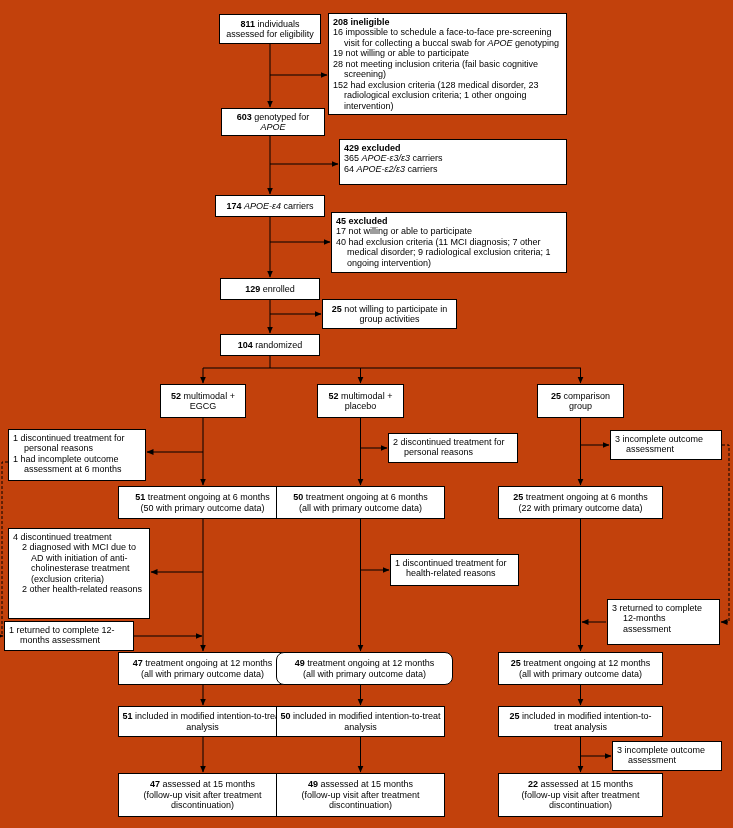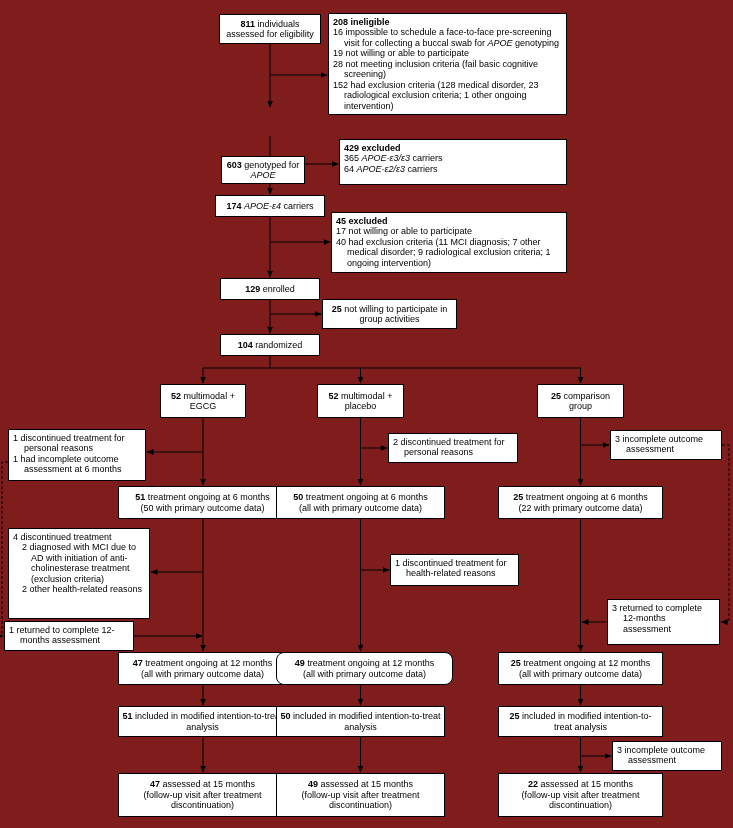--- a/index.html
+++ b/index.html
@@ -1,28 +1,28 @@
 <!DOCTYPE html>
 <html><head>
 <meta charset="utf-8">
 <style>
   html,body{margin:0;padding:0;background:#fff;}
-  .canvas{position:relative;width:733px;height:828px;background:#7f1d1d;
+  .canvas{position:relative;width:733px;height:828px;background:#c2410c;
           font-family:"Liberation Sans",sans-serif;font-size:9px;line-height:1.16;color:#000;}
   svg.connectors{position:absolute;left:0;top:0;width:733px;height:828px;}
   .box{position:absolute;background:#fff;border:1px solid #000;box-sizing:border-box;}
   .main{display:flex;flex-direction:column;align-items:center;justify-content:center;text-align:center;padding:2px 3px;}
   .list{padding:3px 4px;text-align:left;}
   .b{font-weight:bold;}
   .ttl{font-weight:bold;}
   .li{padding-left:11px;text-indent:-11px;}
   .li-sub{margin-left:9px;padding-left:9px;text-indent:-9px;}
   #assessed{left:219px;top:14px;width:102px;height:30px;}
   #ineligible{left:328px;top:13px;width:239px;min-height:91px;}
-  #genotyped{left:221px;top:108px;width:84px;height:28px;margin-top:48px;}
+  #genotyped{left:221px;top:108px;width:104px;height:28px;}
   #excluded429{left:339px;top:139px;width:228px;min-height:46px;}
   #carriers{left:215px;top:195px;width:110px;height:22px;}
   #excluded45{left:331px;top:212px;width:236px;min-height:61px;}
   #enrolled{left:220px;top:278px;width:100px;height:22px;}
   #notWilling{left:322px;top:299px;width:135px;height:30px;}
   #randomized{left:220px;top:334px;width:100px;height:22px;}
   #arm1{left:160px;top:384px;width:86px;height:34px;}
   #arm2{left:317px;top:384px;width:87px;height:34px;}
   #arm3{left:537px;top:384px;width:87px;height:34px;}
   #arm1Disc6{left:8px;top:429px;width:138px;min-height:52px;}

